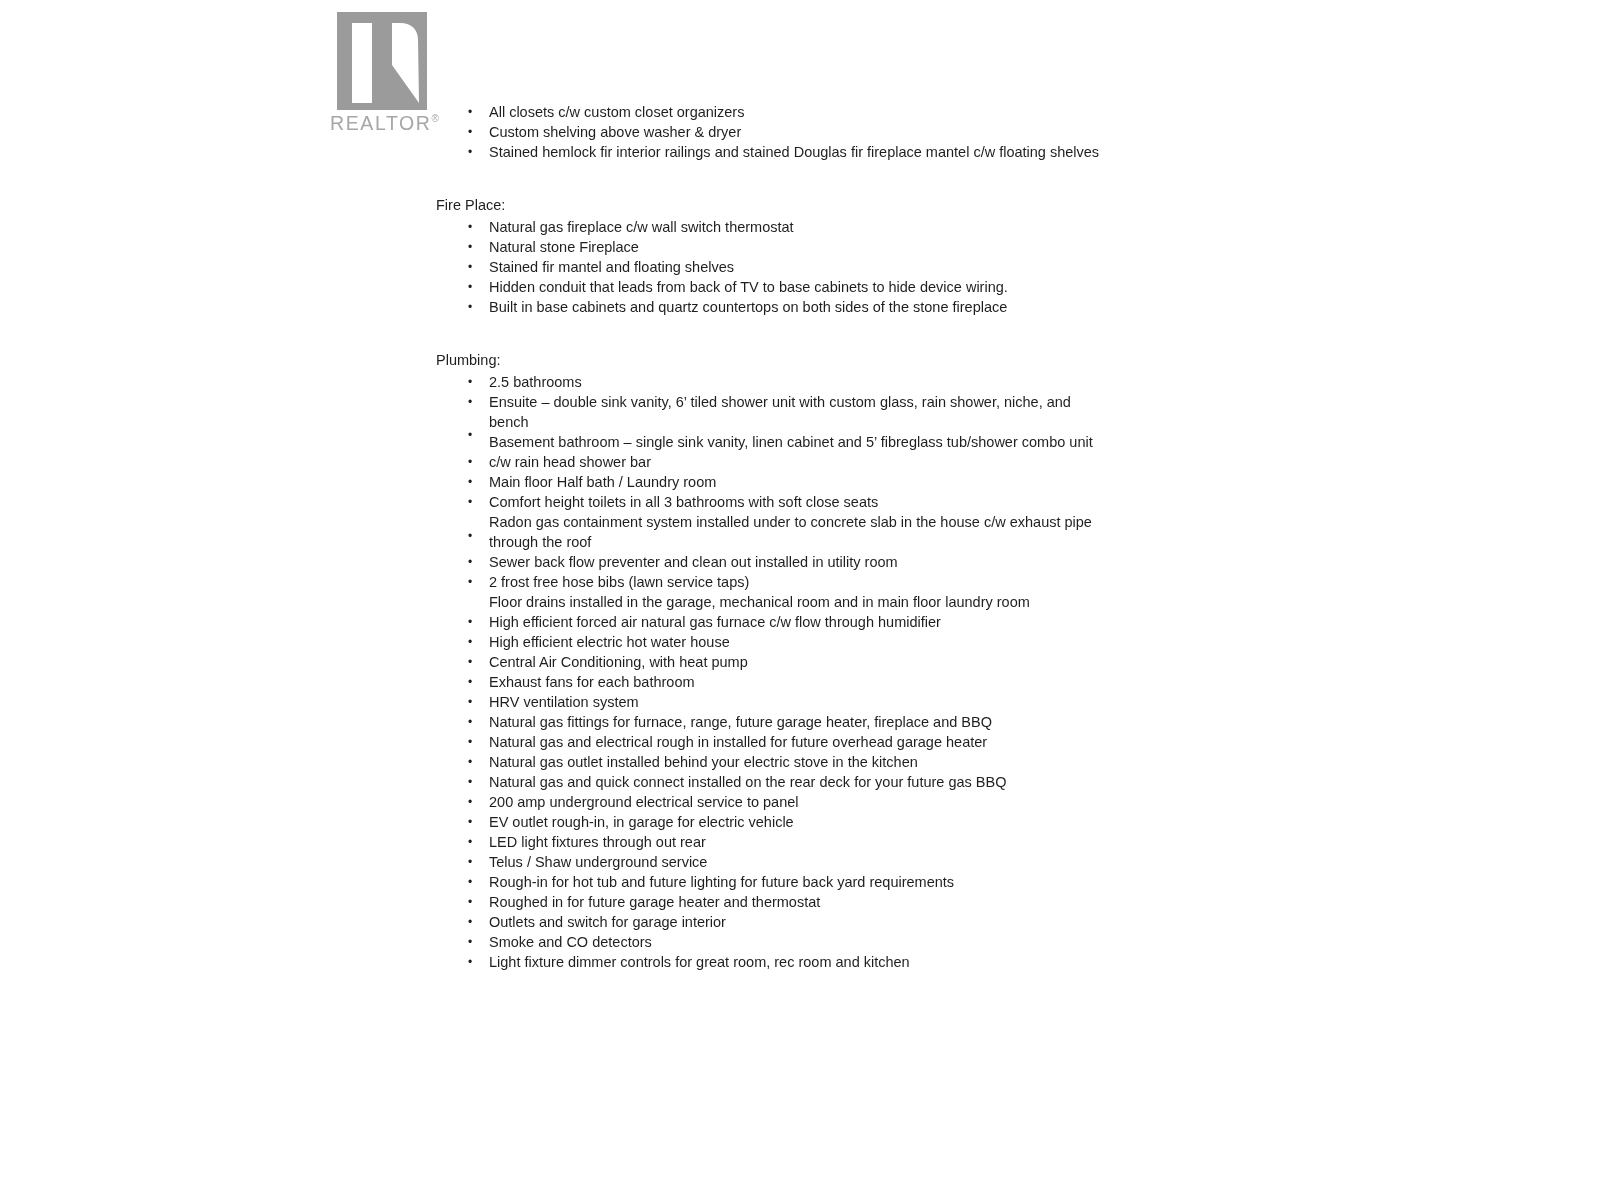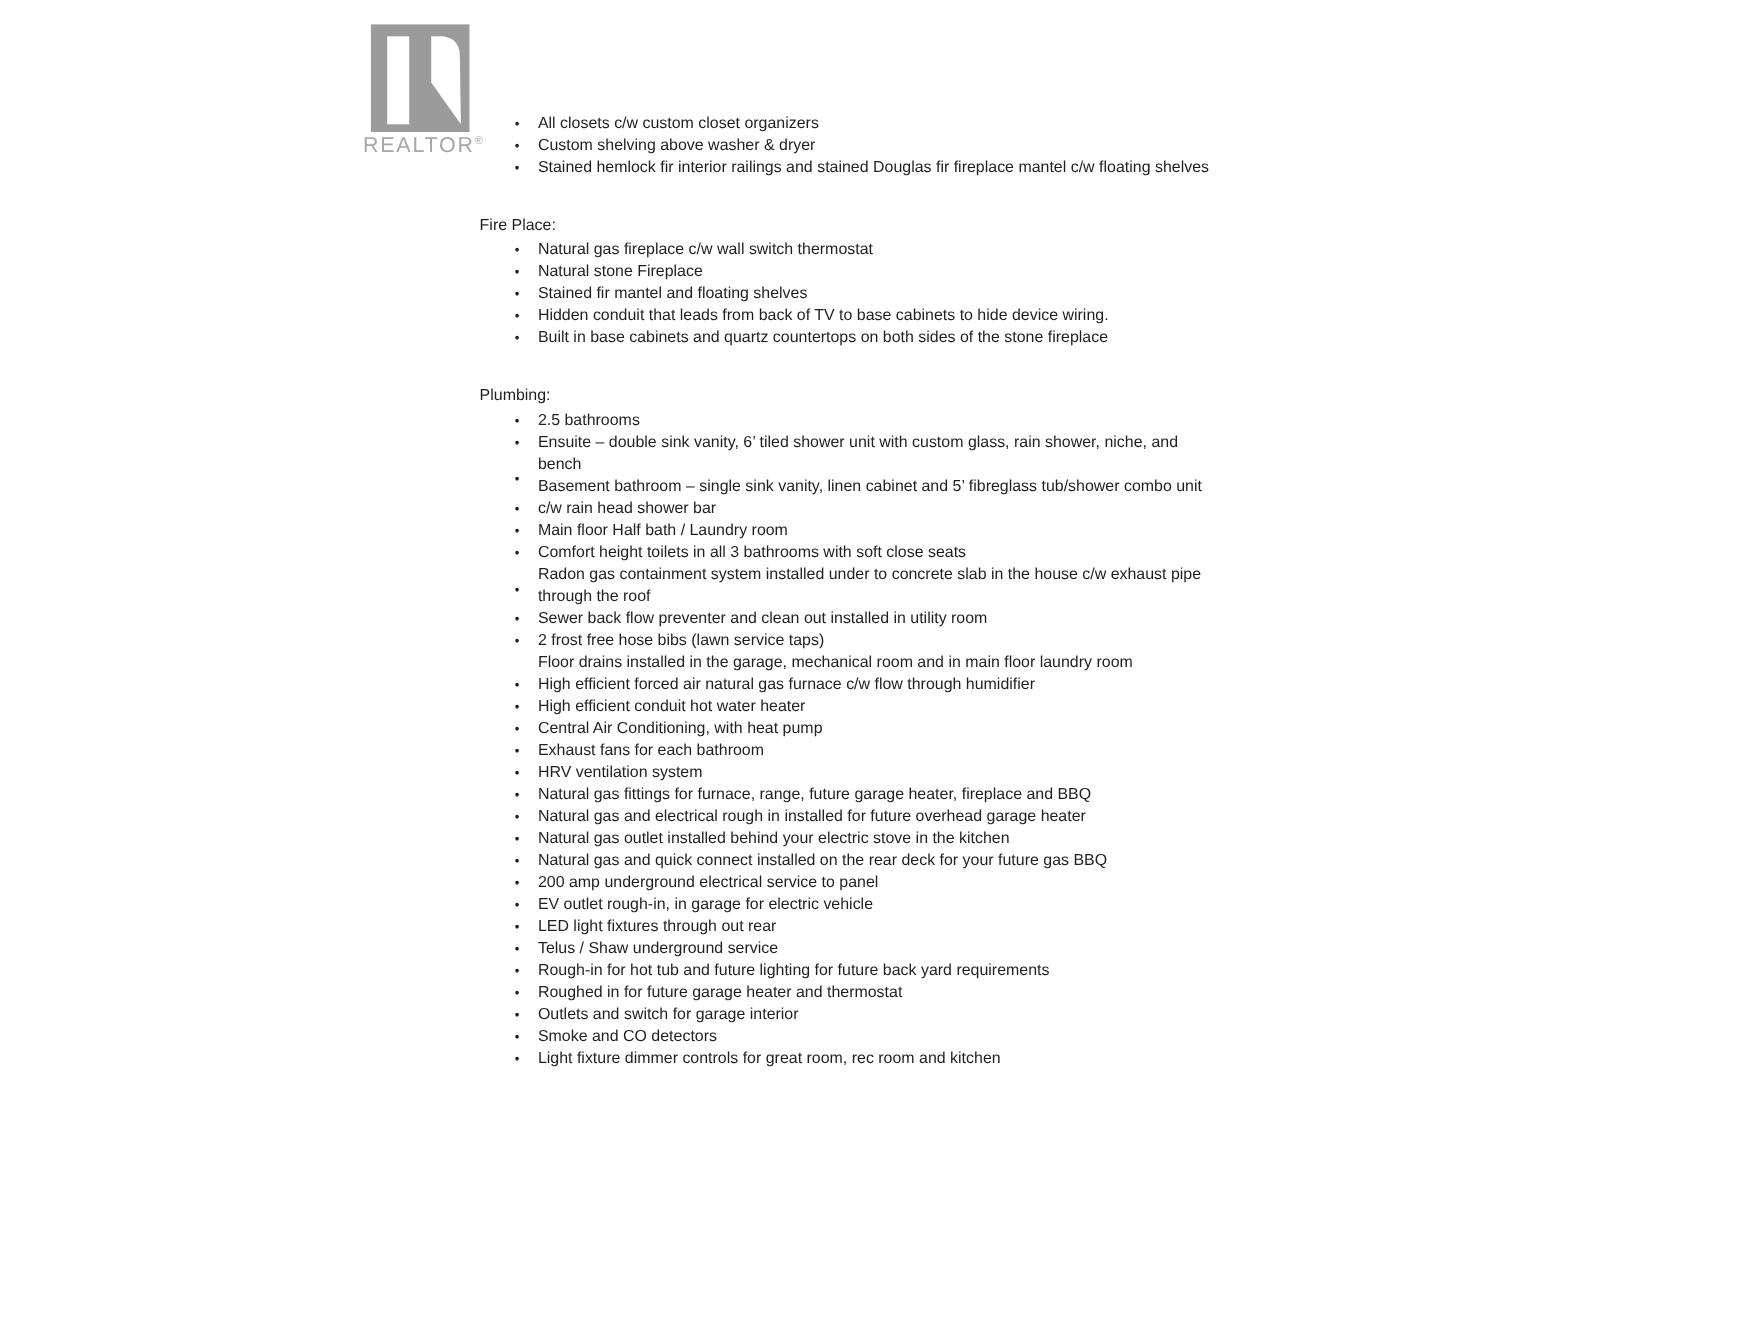--- a/index.html
+++ b/index.html
@@ -13,21 +13,21 @@
     background: #ffffff;
     font-family: "Liberation Sans", sans-serif;
     color: #1f1f1f;
     overflow: hidden;
   }
 
   
   .logo-wrap {
     position: absolute;
     left: 330px;
-    top: 22px;
+    top: 12px;
     width: 110px;
   }
   .logo-block {
     display: block;
     margin-left: 7px;
   }
   .logo-wordmark {
     margin-top: -2px;
     font-size: 19.5px;
     letter-spacing: 1.6px;
@@ -176,21 +176,21 @@
         </div>
       </div>
       <div class="section">
         <div>
           <div class="item">
             <span class="bullet b-first">•</span>
             <div class="line">High efficient forced air natural gas furnace c/w flow through humidifier</div>
           </div>
           <div class="item">
             <span class="bullet b-first">•</span>
-            <div class="line">High efficient conduit hot water heater</div>
+            <div class="line">High efficient electric hot water house</div>
           </div>
           <div class="item">
             <span class="bullet b-first">•</span>
             <div class="line">Central Air Conditioning, with heat pump</div>
           </div>
           <div class="item">
             <span class="bullet b-first">•</span>
             <div class="line">Exhaust fans for each bathroom</div>
           </div>
           <div class="item">

